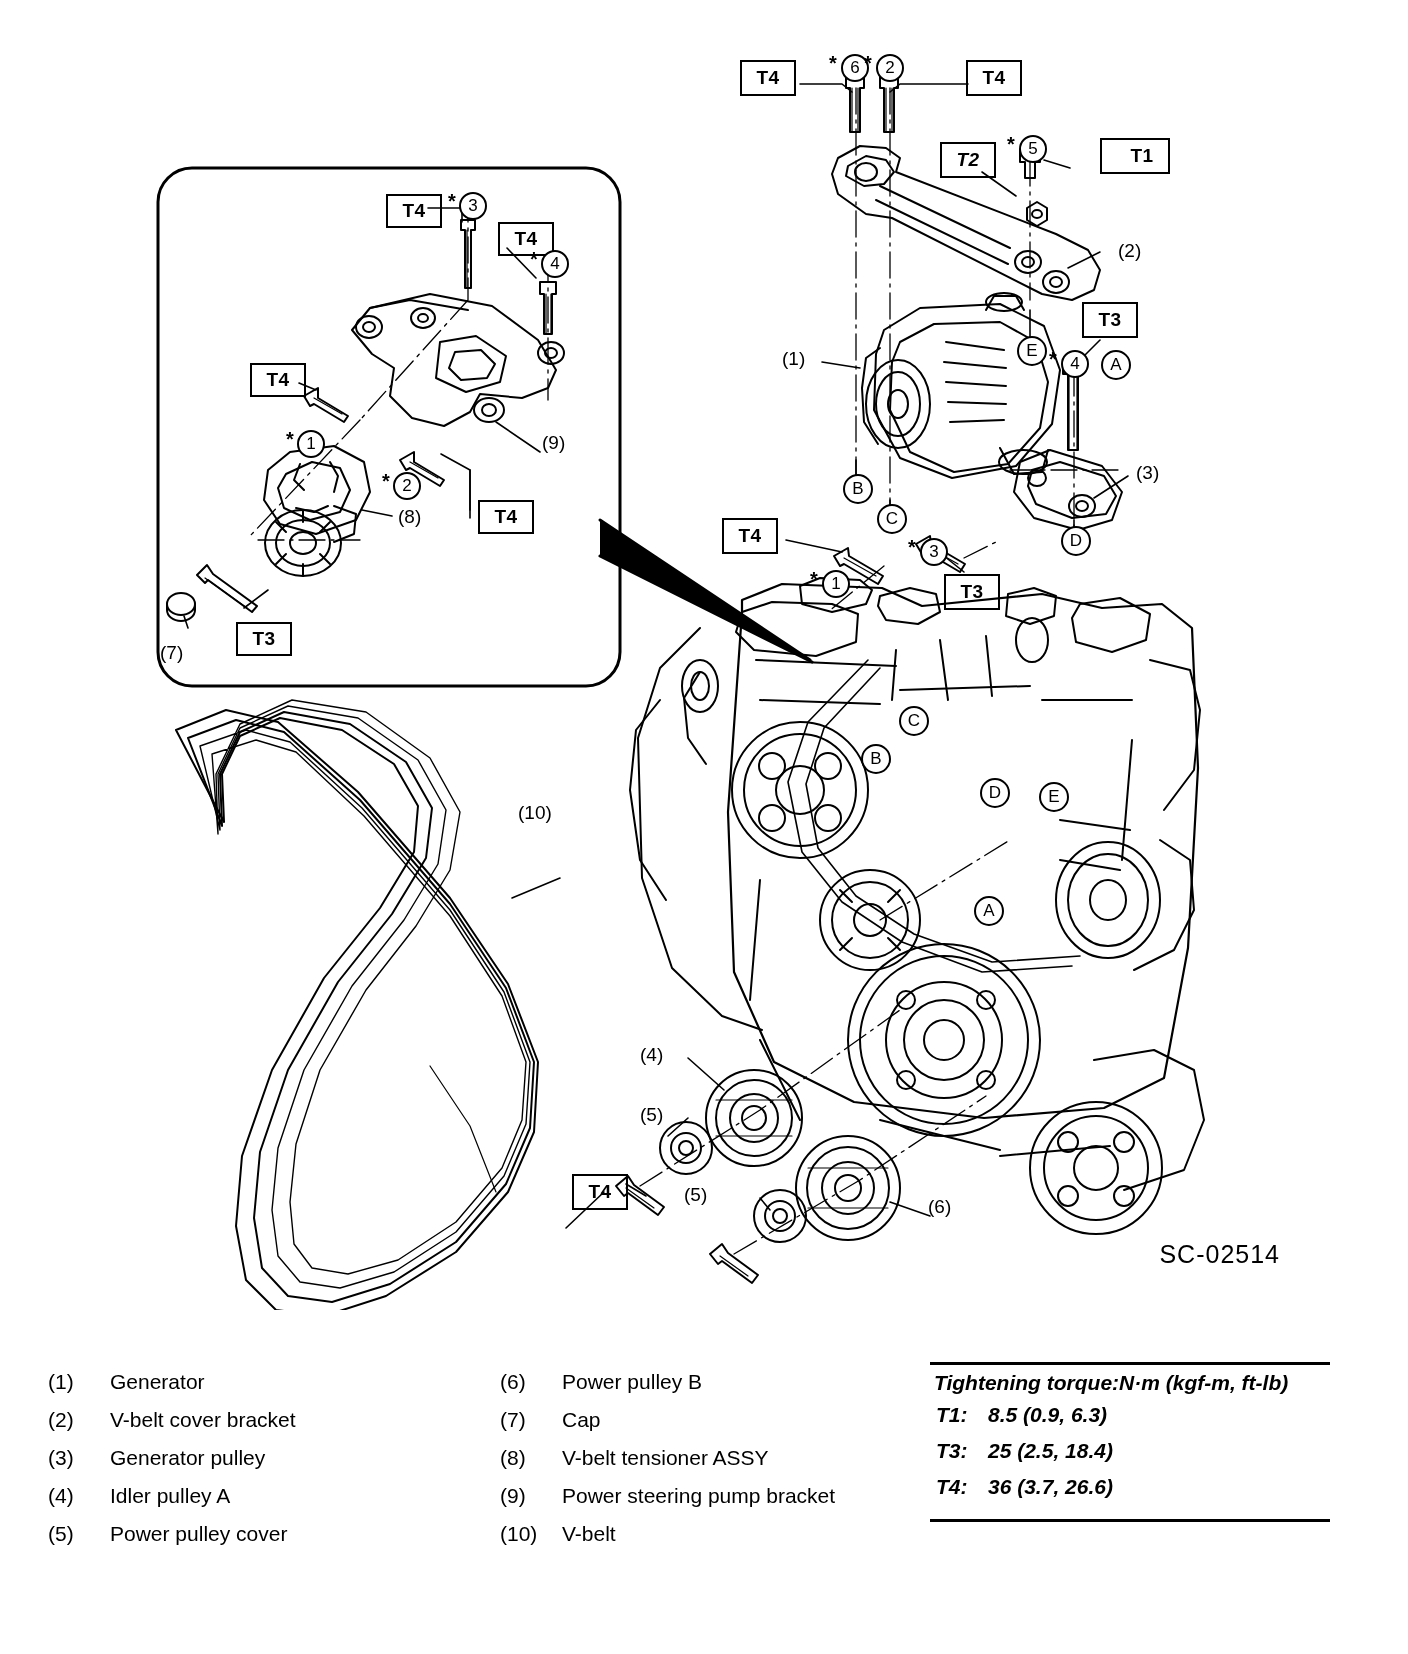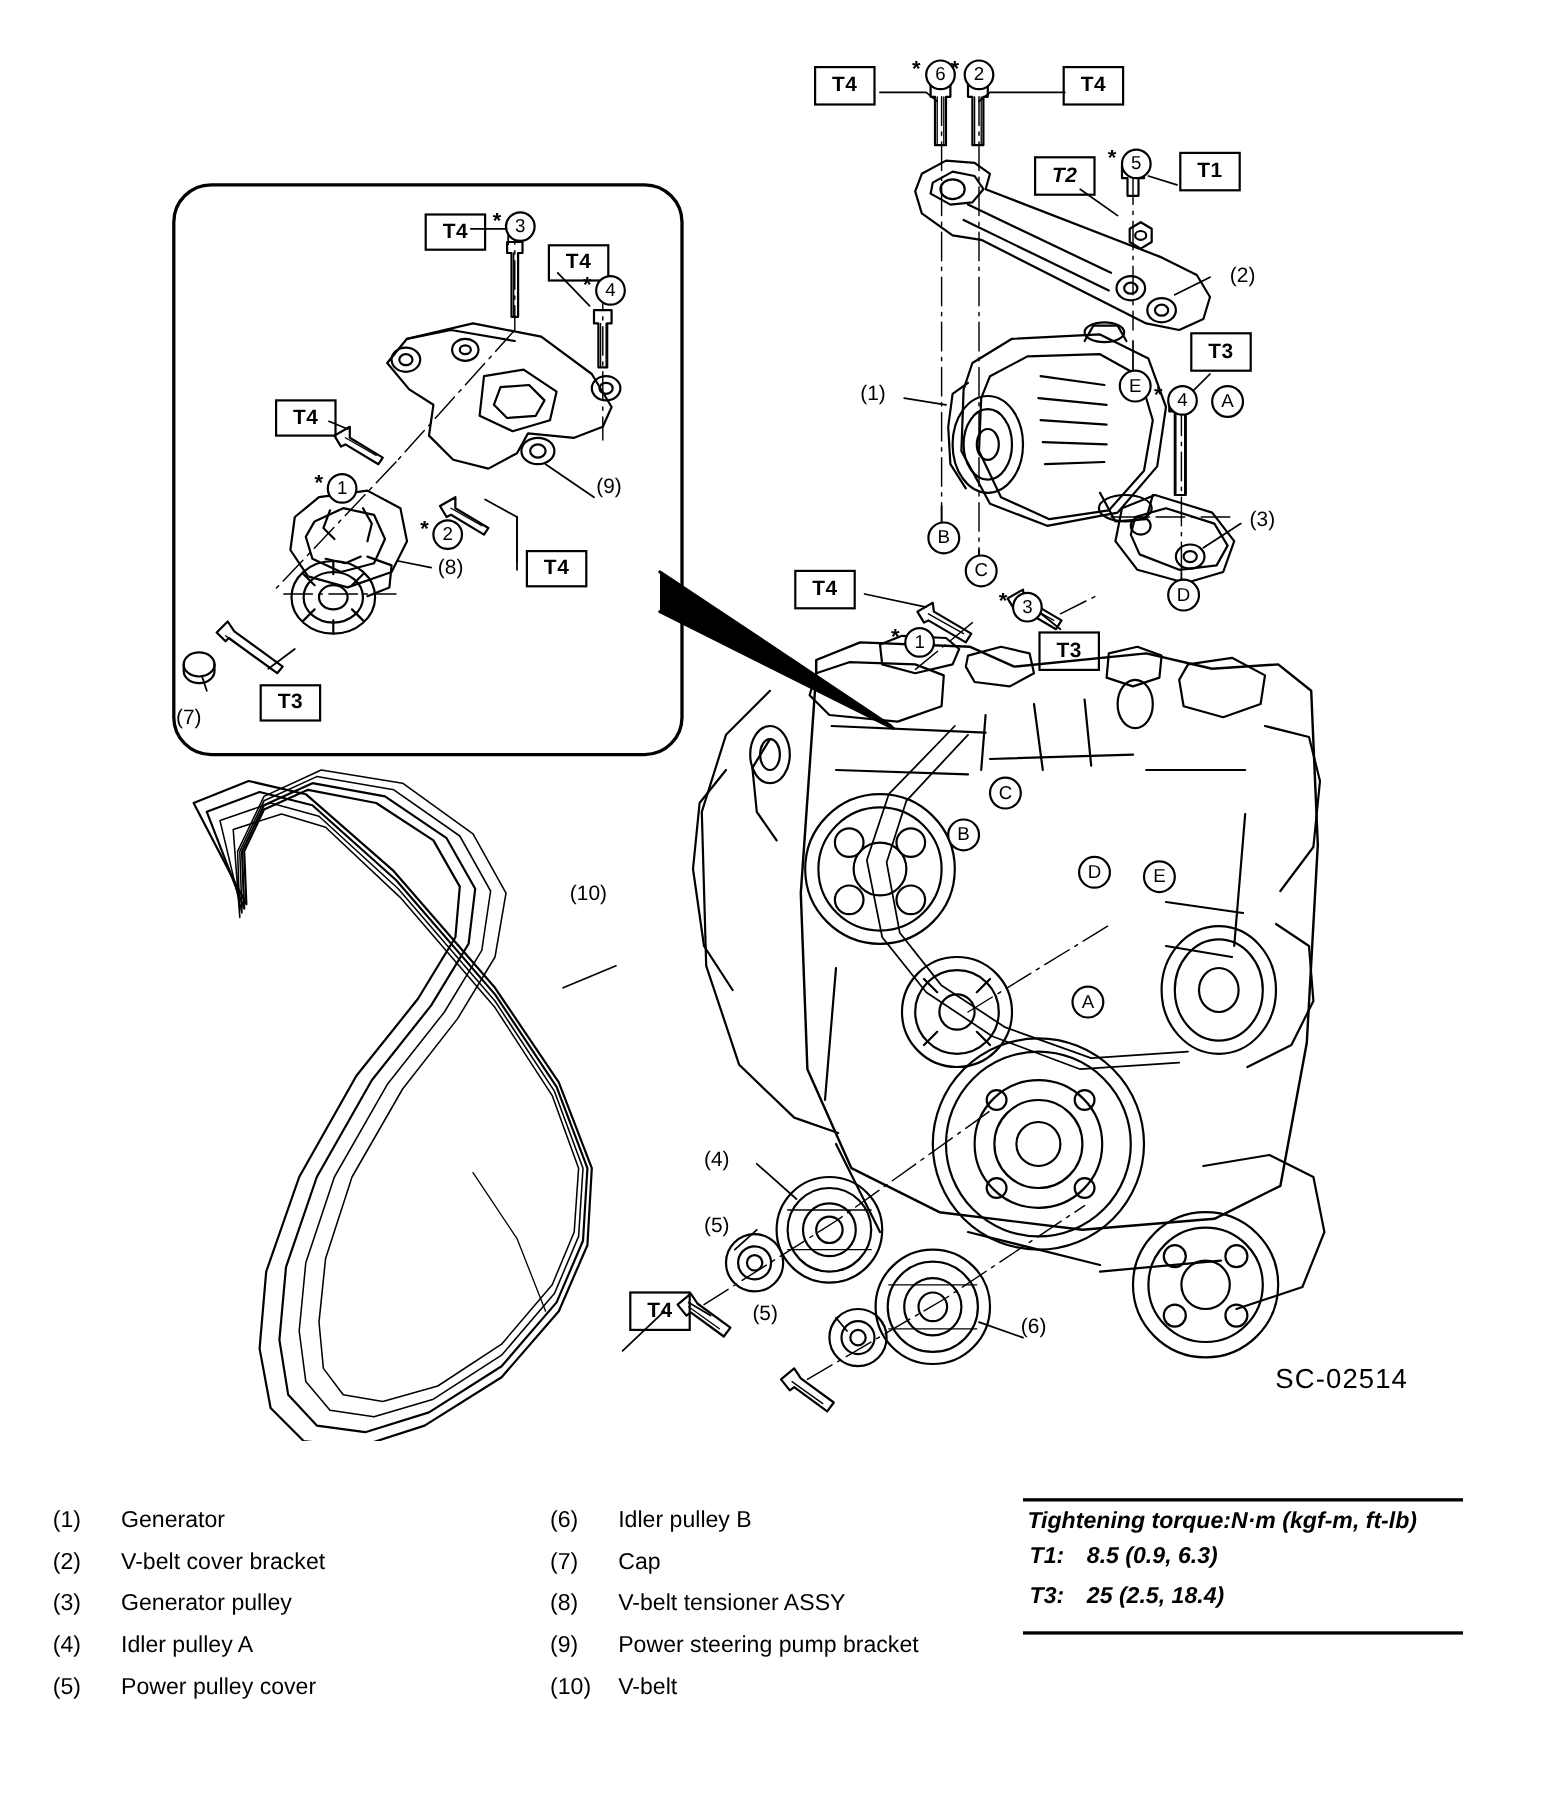--- a/index.html
+++ b/index.html
@@ -399,21 +399,21 @@
   <span class="star" style="left:382px; top:470px;">*</span>
   <div class="bubble" style="left:393px; top:472px; width:24px; height:24px;">2</div>
 
   <div class="plain-label" style="left:542px; top:432px;">(9)</div>
   <div class="plain-label" style="left:398px; top:506px;">(8)</div>
   <div class="plain-label" style="left:160px; top:642px;">(7)</div>
 
   <div class="callout-box" style="left:740px; top:60px; width:52px; height:32px;">T4</div>
   <div class="callout-box" style="left:966px; top:60px; width:52px; height:32px;">T4</div>
   <div class="callout-box" style="left:940px; top:142px; width:52px; height:32px;font-style:italic;">T2</div>
-  <div class="callout-box" style="left:1072px; top:138px; width:52px; height:32px;">T1</div>
+  <div class="callout-box" style="left:1100px; top:138px; width:52px; height:32px;padding-left:14px;">T1</div>
   <div class="callout-box" style="left:1082px; top:302px; width:52px; height:32px;">T3</div>
   <div class="callout-box" style="left:722px; top:518px; width:52px; height:32px;">T4</div>
   <div class="callout-box" style="left:944px; top:574px; width:52px; height:32px;">T3</div>
   <div class="callout-box" style="left:572px; top:1174px; width:52px; height:32px;">T4</div>
 
   <span class="star" style="left:829px; top:52px;">*</span>
   <div class="bubble" style="left:841px; top:54px; width:24px; height:24px;">6</div>
 
   <span class="star" style="left:864px; top:52px;">*</span>
   <div class="bubble" style="left:876px; top:54px; width:24px; height:24px;">2</div>
@@ -472,21 +472,21 @@
         <span class="legend-text">Idler pulley A</span>
       </div>
       <div class="legend-row">
         <span class="legend-num">(5)</span>
         <span class="legend-text">Power pulley cover</span>
       </div>
     </div>
     <div class="legend-col right">
       <div class="legend-row">
         <span class="legend-num">(6)</span>
-        <span class="legend-text">Idler pulley B</span>
+        <span class="legend-text">Power pulley B</span>
       </div>
       <div class="legend-row">
         <span class="legend-num">(7)</span>
         <span class="legend-text">Cap</span>
       </div>
       <div class="legend-row">
         <span class="legend-num">(8)</span>
         <span class="legend-text">V-belt tensioner ASSY</span>
       </div>
       <div class="legend-row">
@@ -505,16 +505,20 @@
     <div class="torque-rule"></div>
     <div class="torque-title">Tightening torque:N·m (kgf-m, ft-lb)</div>
     <div class="torque-row">
       <span class="torque-key">T1:</span>
       <span class="torque-val">8.5 (0.9, 6.3)</span>
     </div>
     <div class="torque-row">
       <span class="torque-key">T3:</span>
       <span class="torque-val">25 (2.5, 18.4)</span>
     </div>
+    <div class="torque-row">
+      <span class="torque-key">T4:</span>
+      <span class="torque-val">36 (3.7, 26.6)</span>
+    </div>
     <div class="torque-rule" style="margin-top:8px;"></div>
   </div>
 
 </div>
 
 </body></html>

